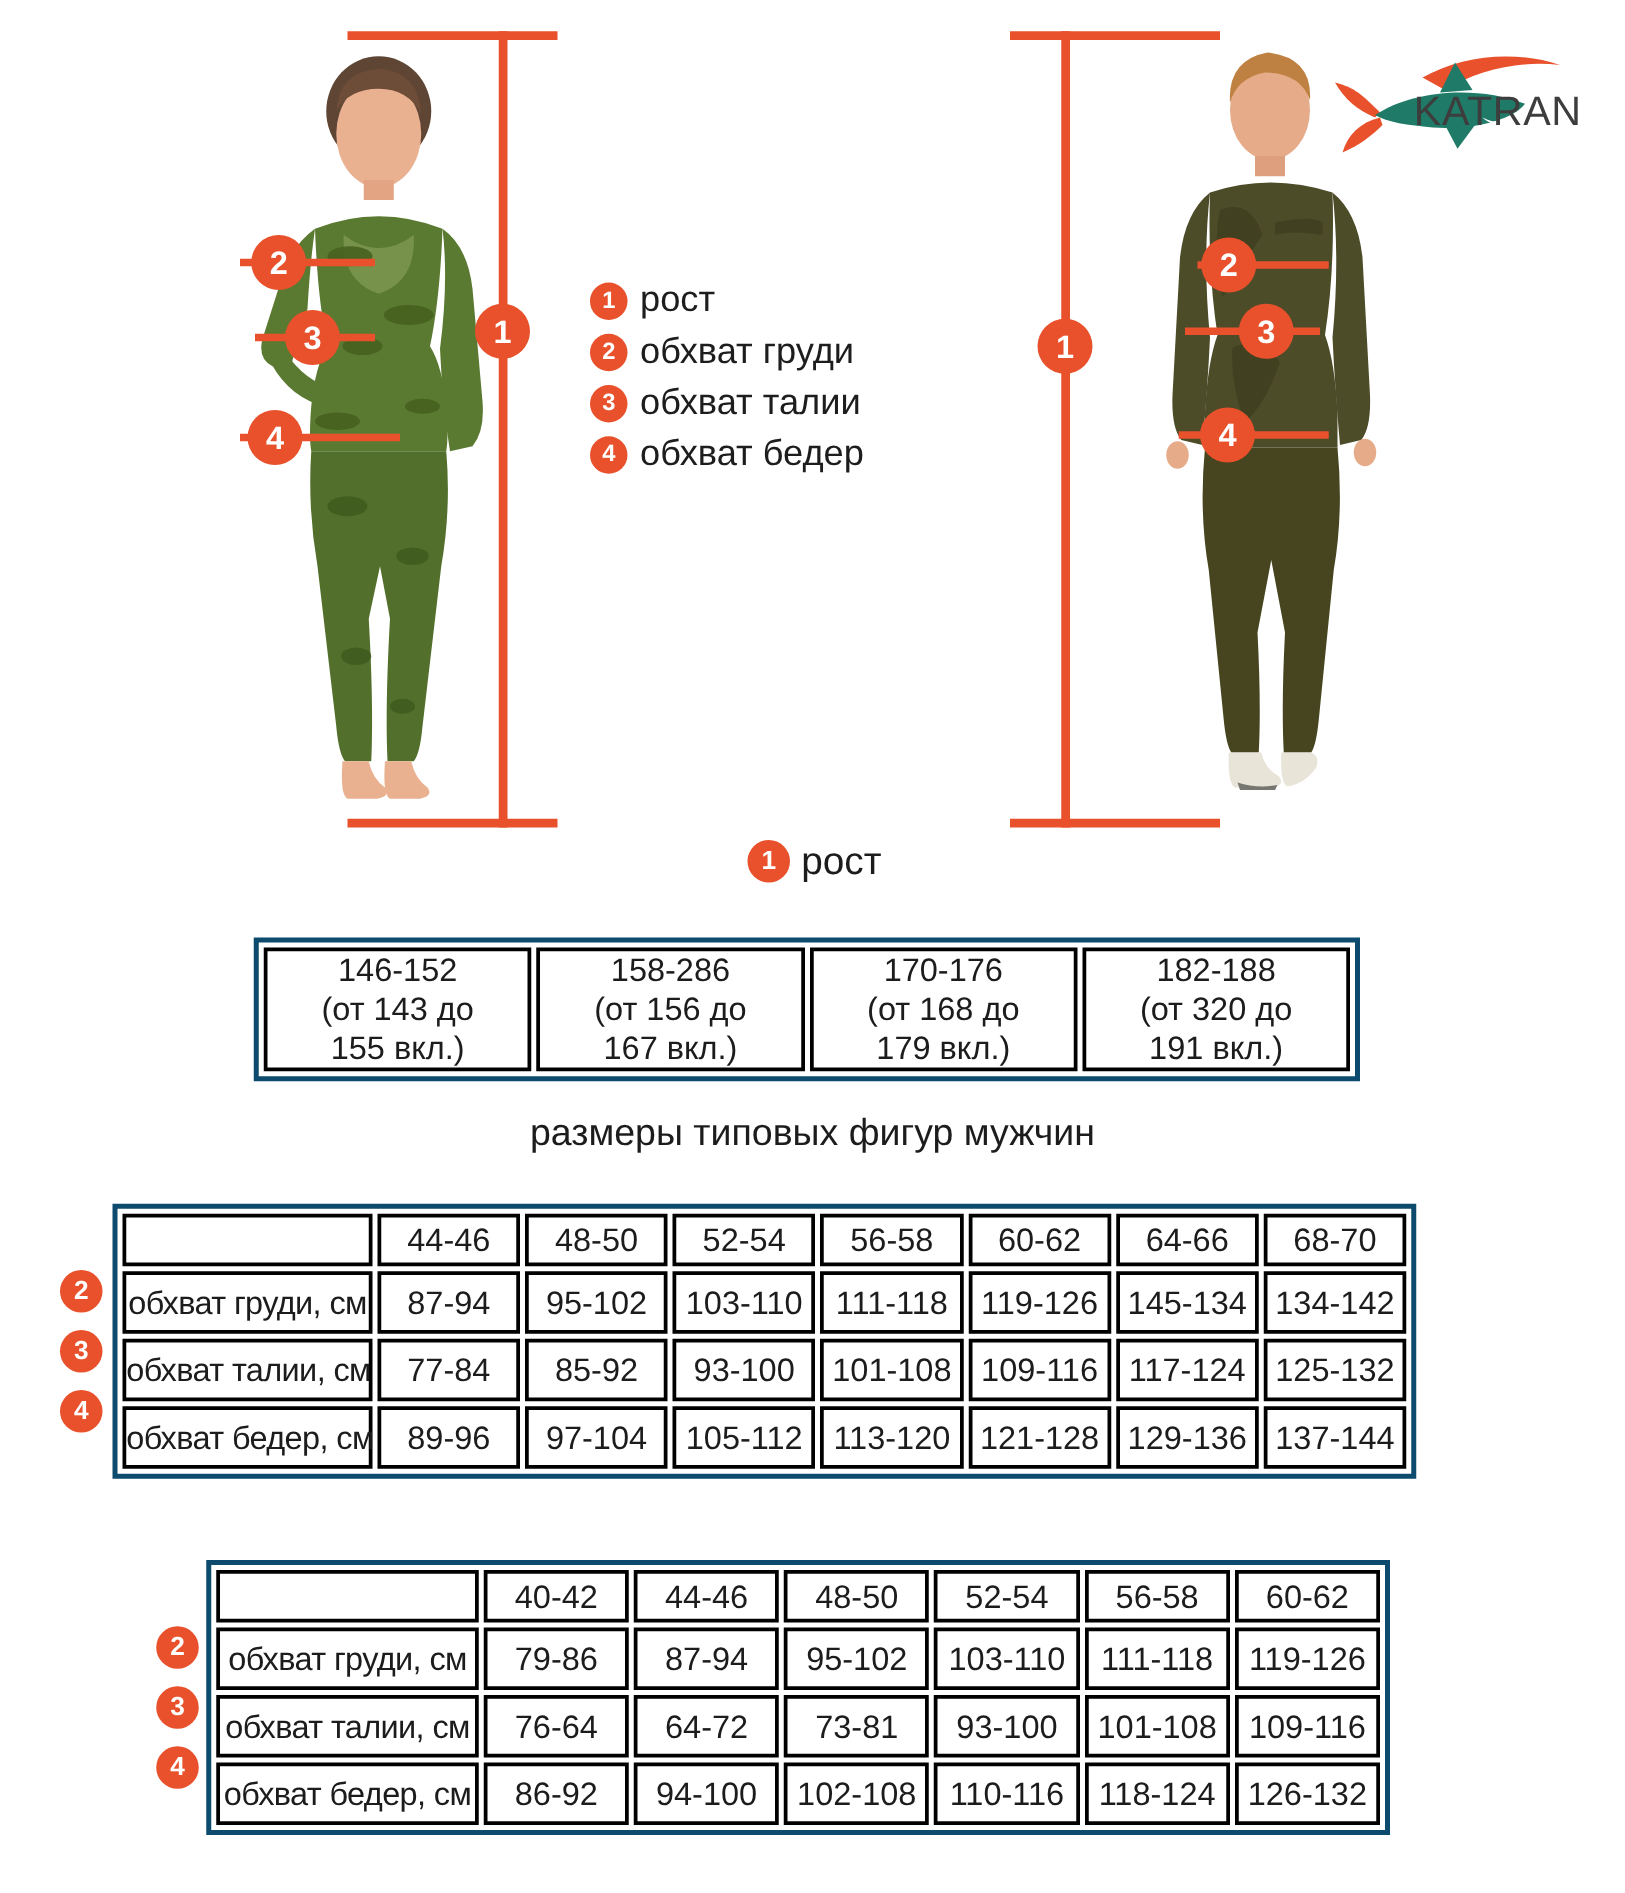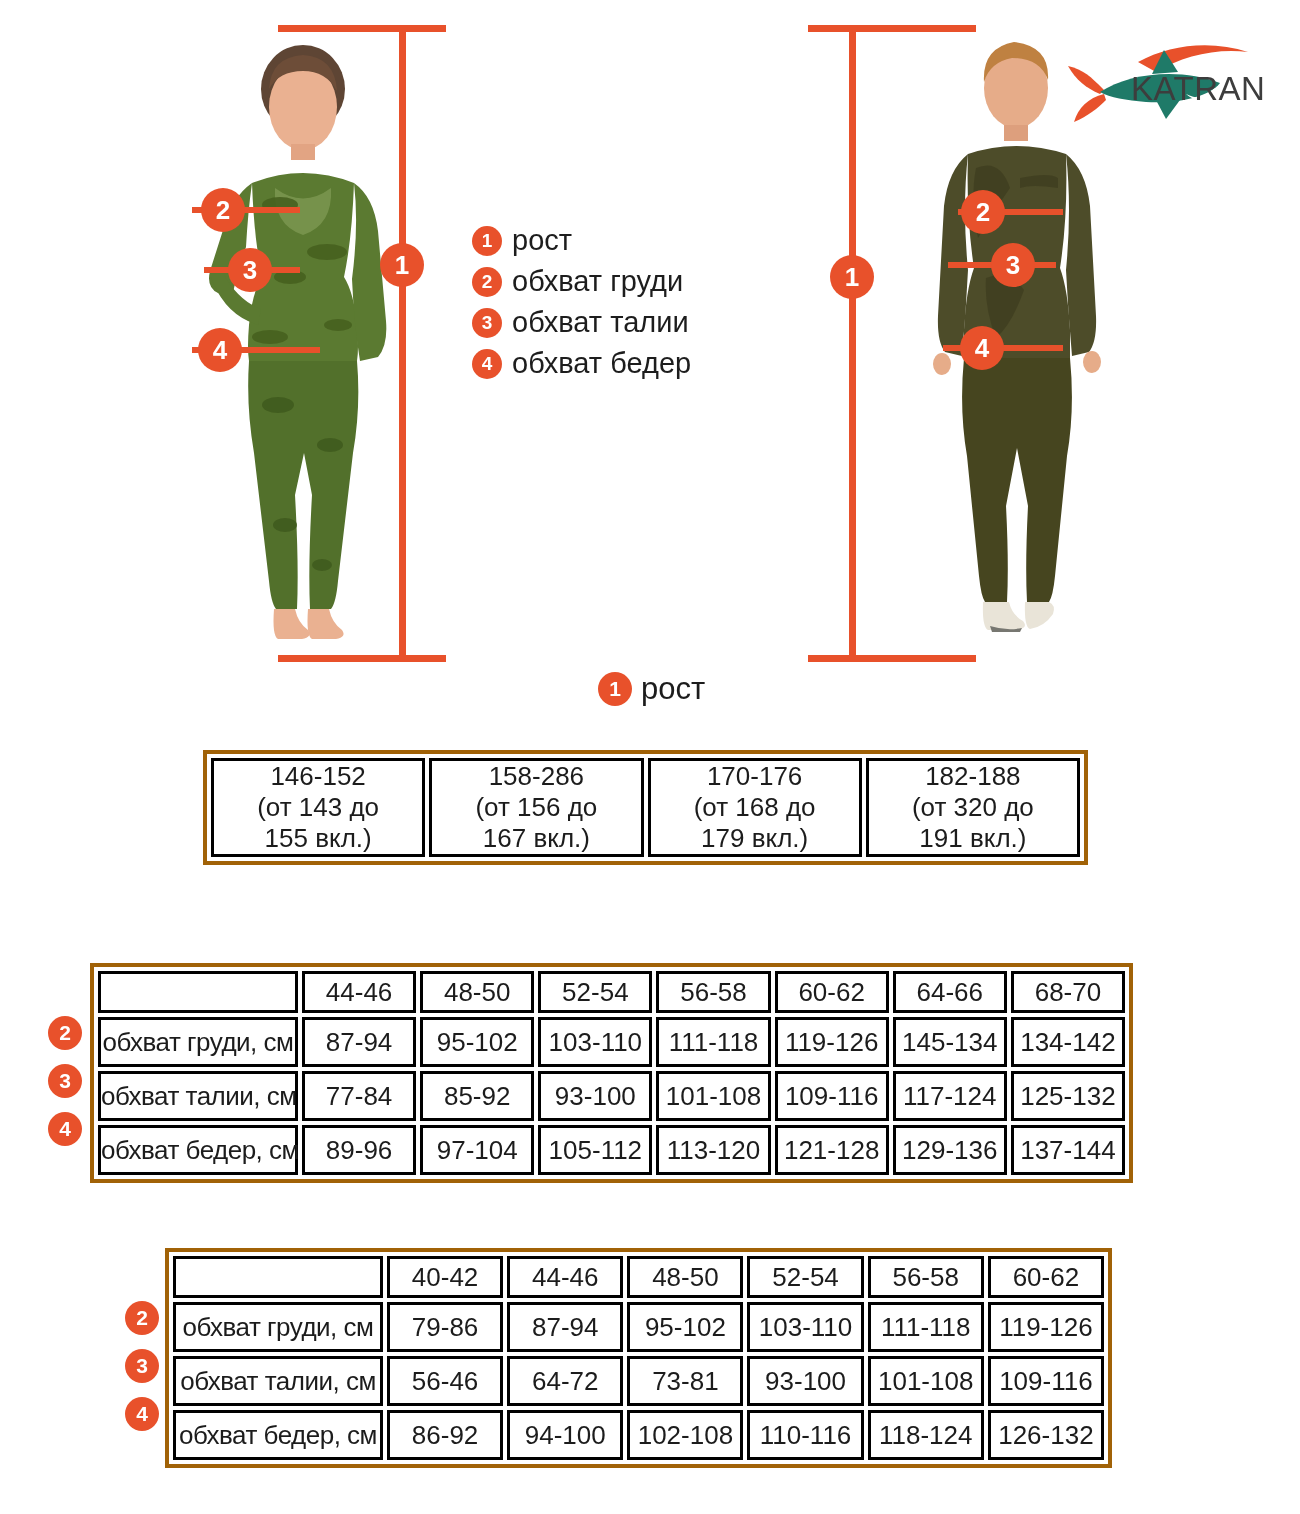--- a/index.html
+++ b/index.html
@@ -21,21 +21,21 @@
   
   .logo-text { position:absolute; left:1131px; top:70px; font-size:33px; font-weight:500;
                color:#3d3d3d; letter-spacing:0.5px; }
 
   
   .rost-label { position:absolute; left:598px; top:671px; display:flex; align-items:center;
                 gap:9px; font-size:31px; }
   .section-title { position:absolute; left:0; width:1300px; text-align:center; font-size:30px; }
 
   
-  .tbl-wrap { position:absolute; border:4px solid #a16207; box-sizing:border-box; background:#fff; }
+  .tbl-wrap { position:absolute; border:4px solid #0c4a6e; box-sizing:border-box; background:#fff; }
   table.sizes { border-collapse:separate; border-spacing:4px; width:100%; table-layout:fixed; }
   table.sizes th, table.sizes td { border:3px solid #000; text-align:center; font-size:26px;
                                    font-weight:400; padding:0; background:#fff; }
   table.sizes th { height:36px; }
   table.sizes td { height:44px; }
   td.lbl, th.lbl { text-align:left; padding-left:8px; font-size:24px; letter-spacing:-0.5px; white-space:nowrap;margin-left:36px; }
   .htable td { height:92px; line-height:31px; font-size:26px; }
 </style>
 </head>
 <body>
@@ -173,20 +173,21 @@
         <td>
           <div>182-188</div>
           <div>(от 320 до</div>
           <div>191 вкл.)</div>
         </td>
       </tr>
     </tbody>
       </table>
   </div>
 
+  <div class="section-title" style="top:890px;">размеры типовых фигур мужчин</div>
 
   <div class="marker m34" style="left:48px;top:1016px;">2</div>
   <div class="marker m34" style="left:48px;top:1064px;">3</div>
   <div class="marker m34" style="left:48px;top:1112px;">4</div>
 
   <div class="tbl-wrap" style="left:90px;top:963px;width:1043px;">
     <table class="sizes">
       <colgroup>
           <col style="width:200px;">
           <col>
@@ -272,21 +273,21 @@
         <td class="lbl">обхват груди, см</td>
         <td>79-86</td>
         <td>87-94</td>
         <td>95-102</td>
         <td>103-110</td>
         <td>111-118</td>
         <td>119-126</td>
       </tr>
       <tr>
         <td class="lbl">обхват талии, см</td>
-        <td>56-46</td>
+        <td>76-64</td>
         <td>64-72</td>
         <td>73-81</td>
         <td>93-100</td>
         <td>101-108</td>
         <td>109-116</td>
       </tr>
       <tr>
         <td class="lbl">обхват бедер, см</td>
         <td>86-92</td>
         <td>94-100</td>

